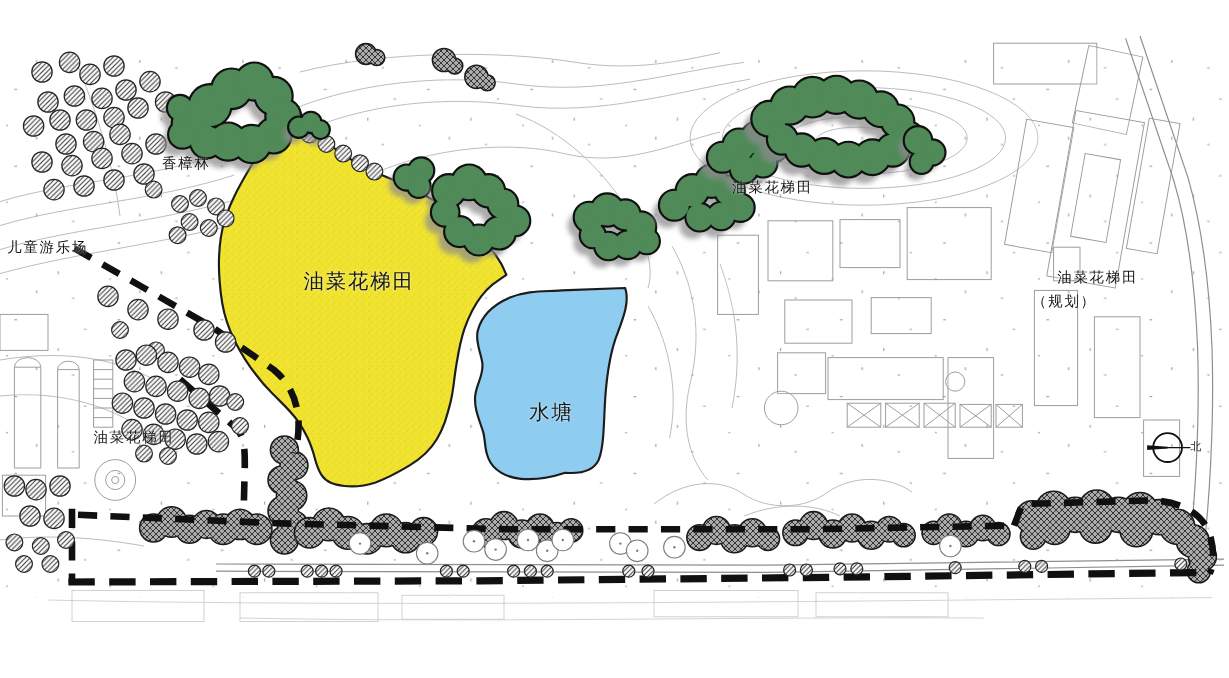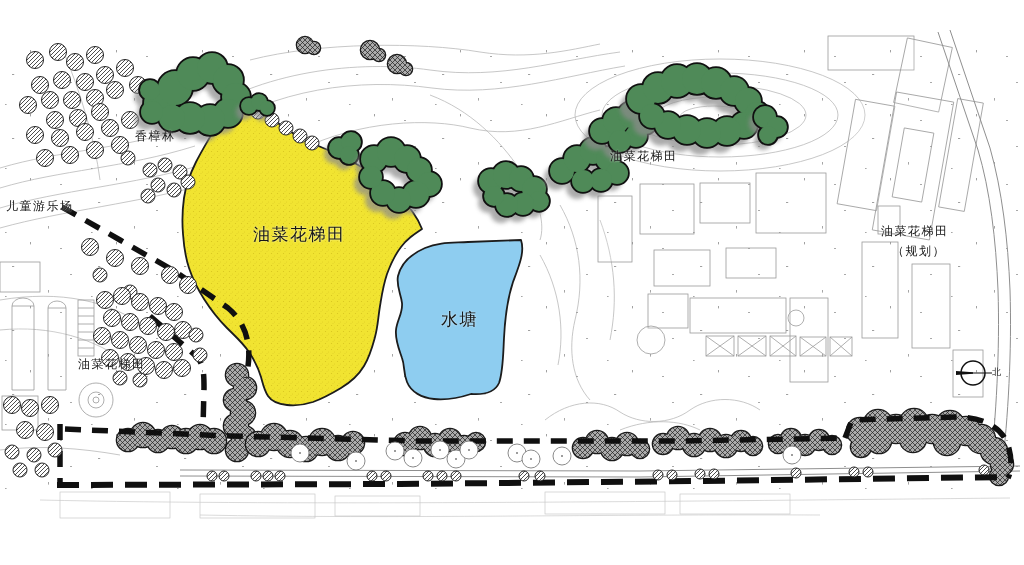--- a/index.html
+++ b/index.html
@@ -541,20 +541,20 @@
   <g>
     <circle cx="973" cy="373" r="12" fill="none" stroke="#111" stroke-width="1.5"></circle>
     <line x1="956" y1="373" x2="992" y2="373" stroke="#111" stroke-width="1.1"></line>
     <polygon points="956,371 973,372.2 973,373.8 956,375" fill="#111"></polygon>
   </g>
 </svg>
 
 <div class="lbl" style="left:135px;top:130px">香樟林</div>
 <div class="lbl" style="left:6px;top:200px">儿童游乐场</div>
 <div class="lbl big" style="left:253px;top:226px">油菜花梯田</div>
-<div class="lbl big" style="left:441px;top:311px">水塘</div>
+<div class="lbl big" style="left:441px;top:335px">水塘</div>
 <div class="lbl" style="left:610px;top:150px">油菜花梯田</div>
 <div class="lbl" style="left:881px;top:225px">油菜花梯田</div>
-<div class="lbl" style="left:892px;top:245px">（规划）</div>
+<div class="lbl" style="left:860px;top:245px">（规划）</div>
 <div class="lbl" style="left:78px;top:358px">油菜花梯田</div>
 <div class="lbl small" style="left:992px;top:368px">北</div>
 
 </div>
 
 </body></html>

